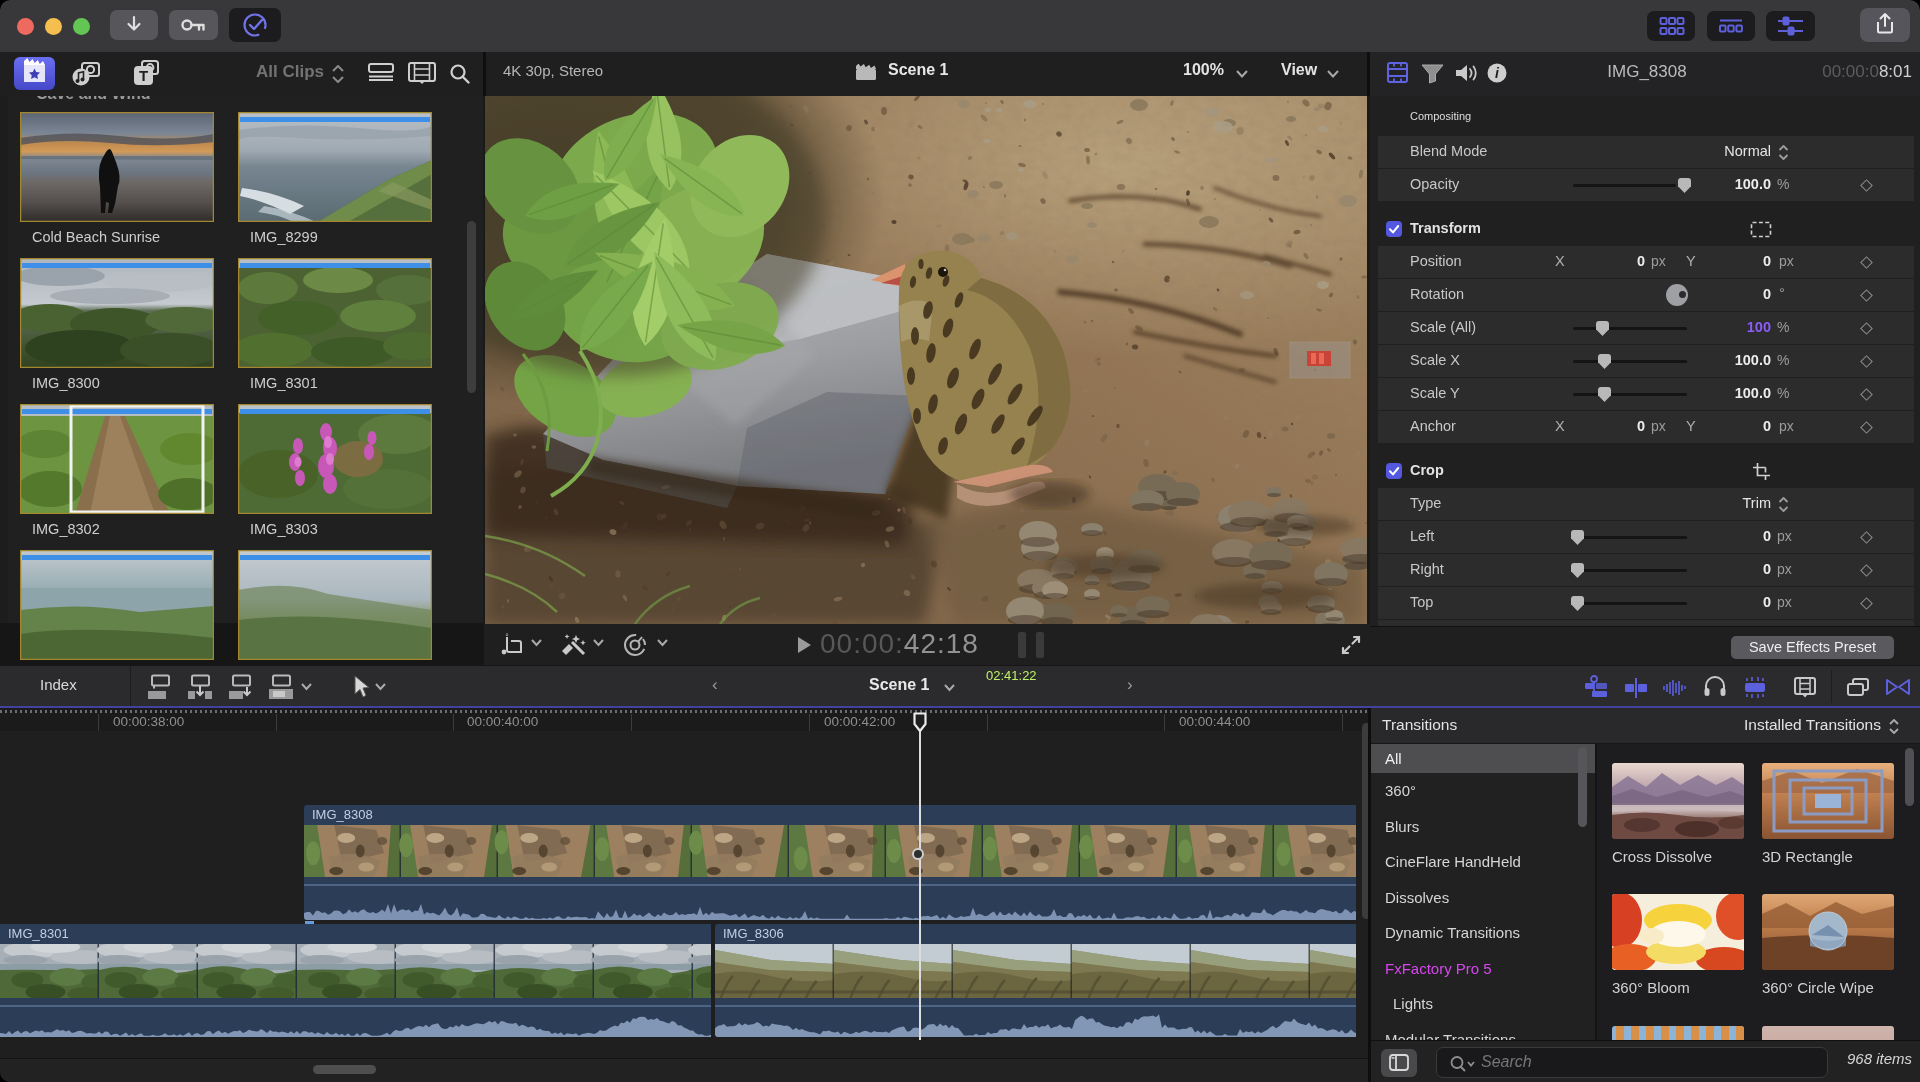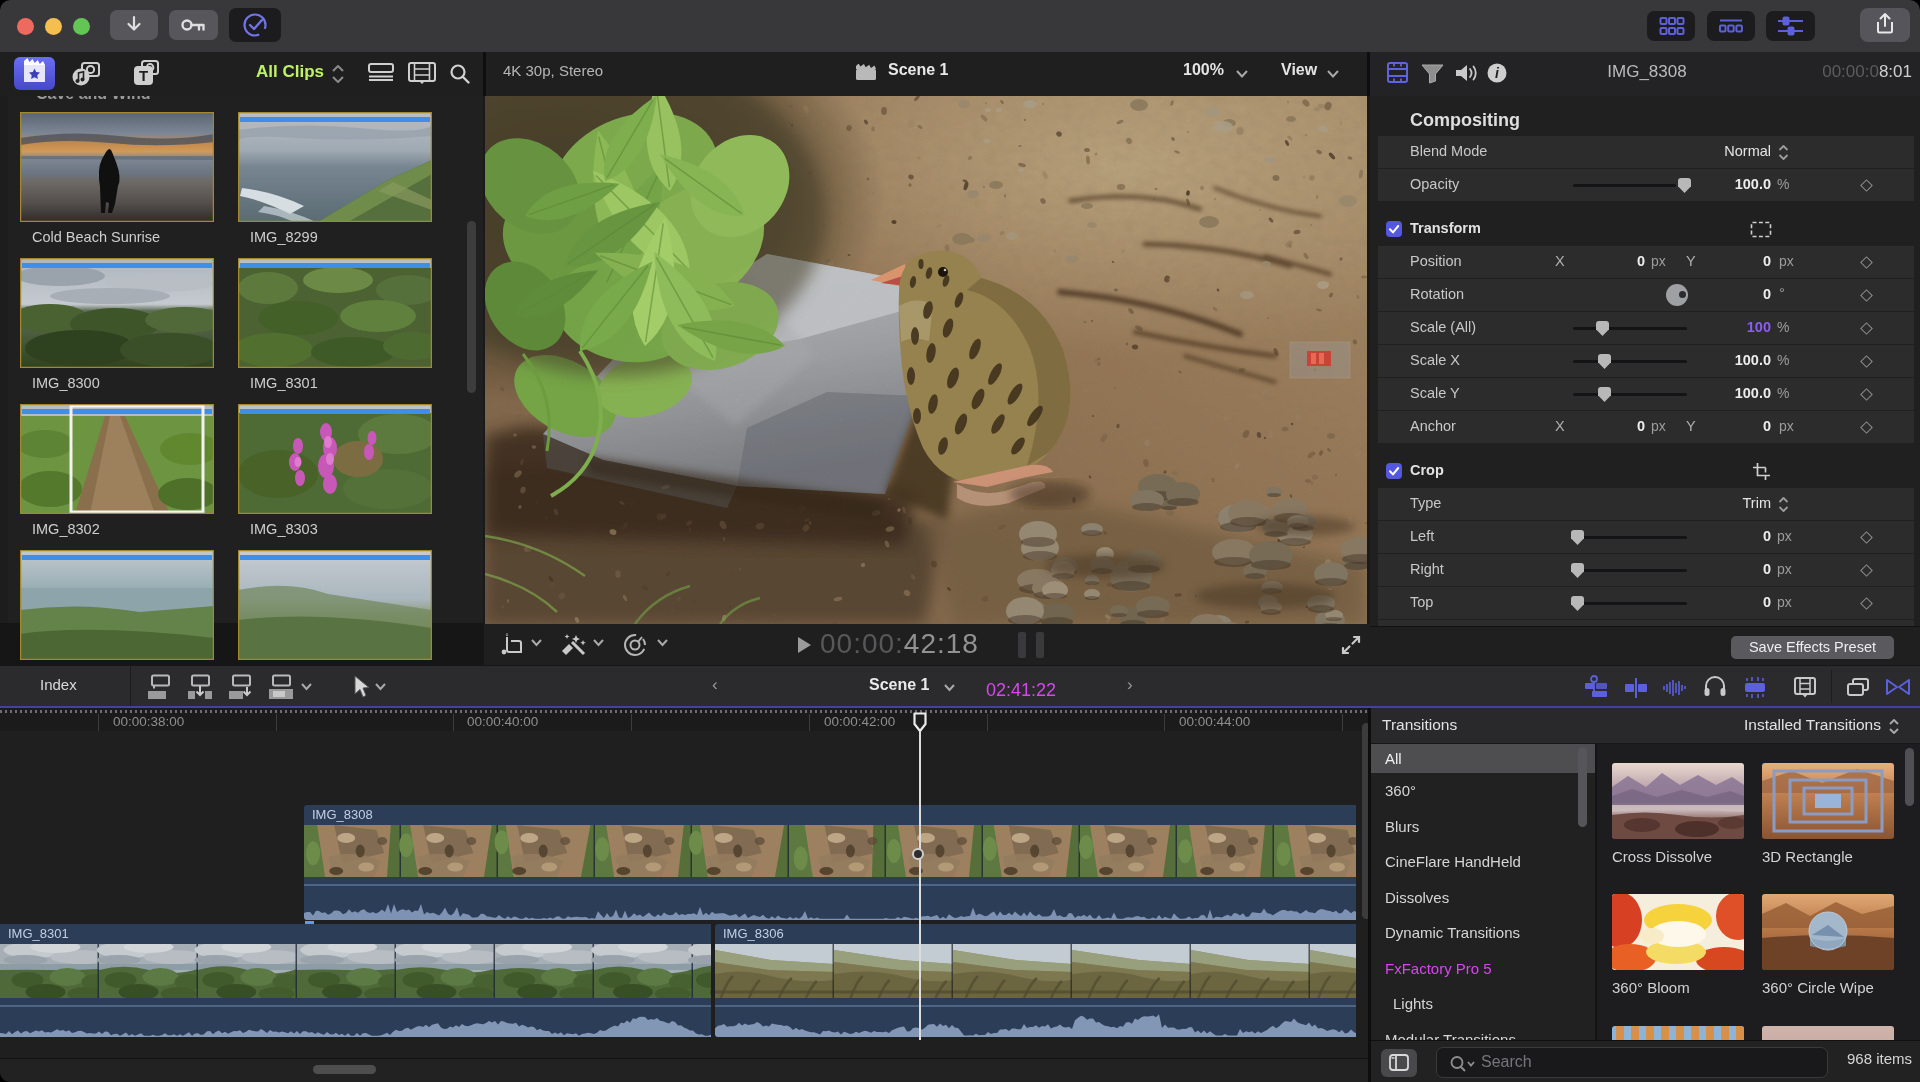--- a/index.html
+++ b/index.html
@@ -103,21 +103,21 @@
 <div class="abs" style="left:128px;top:57px;width:36px;height:33px;">
   <svg width="36" height="33">
         <g stroke="#cfcfcf" stroke-width="2" fill="none">
           <rect x="14" y="4" width="16" height="13" rx="2.5"></rect>
           <circle cx="22" cy="10.5" r="3.4"></circle>
         </g>
         <rect x="6" y="9" width="19" height="19" rx="4" fill="#cfcfcf"></rect>
         <text x="15.5" y="24" font-size="15" font-weight="bold" fill="#1e1e1e" text-anchor="middle">T</text>
       </svg>
 </div>
-<div class="abs" style="left:256px;top:62px;width:120px;height:24px;color:#bef264;font-size:17px;font-weight:bold;">All Clips</div>
+<div class="abs" style="left:256px;top:62px;width:120px;height:24px;color:#737373;font-size:17px;font-weight:bold;">All Clips</div>
 <svg class="abs" style="left:330px;top:63px;" width="16" height="22">
       <path d="M3 8 L8 3 L13 8 M3 14 L8 19 L13 14" stroke="#8a8a8a" stroke-width="2" fill="none" stroke-linejoin="round"></path>
     </svg>
 <svg class="abs" style="left:368px;top:63px;" width="26" height="20">
       <g stroke="#cfcfcf" fill="none">
         <rect x="1" y="1" width="24" height="8" rx="2" stroke-width="2"></rect>
         <path d="M1 13.5 h24 M1 17 h24" stroke-width="1.8"></path>
       </g>
     </svg>
 <svg class="abs" style="left:408px;top:62px;" width="28" height="22">
@@ -957,21 +957,21 @@
   <div class="abs" style="left:534px;top:8px;width:8px;height:26px;background:#3a3a3c;border-radius:2px;"></div>
   <div class="abs" style="left:552px;top:8px;width:8px;height:26px;background:#3a3a3c;border-radius:2px;"></div>
   <svg class="abs" style="left:856px;top:10px;" width="22" height="22">
         <g stroke="#c9c9c9" stroke-width="2.2" fill="none" stroke-linecap="round">
           <path d="M12.5 9.5 L19 3 M14 3 h5 v5"></path>
           <path d="M9.5 12.5 L3 19 M3 14 v5 h5"></path>
         </g>
       </svg>
 </div>
 <div class="abs" style="left:1370px;top:96px;width:550px;height:530px;background:#202021;overflow:hidden;" id="insp"></div>
-<div class="abs" style="left:1410px;top:110px;font-size:18px;font-weight:bold;color:#dedede;">Compositing</div>
+<div class="abs" style="left:1410px;top:110px;font-size:11px;font-weight:normal;color:#dedede;">Compositing</div>
     <div class="abs" style="left:1378px;top:136px;width:536px;height:32px;background:#2c2c2d;"></div>
     <div class="abs" style="left:1410px;top:143px;font-size:14.5px;color:#c8c8c8;">Blend Mode</div>
     <div class="abs" style="left:1650px;top:143px;width:121px;text-align:right;font-size:14.5px;color:#e5e5e5;">Normal</div>
     <svg class="abs" style="left:1777px;top:144px;" width="13" height="17">
       <path d="M2.5 6 L6.5 2 L10.5 6 M2.5 11 L6.5 15 L10.5 11" stroke="#9c9c9c" stroke-width="1.8" fill="none" stroke-linejoin="round"></path>
     </svg>
     <div class="abs" style="left:1378px;top:169px;width:536px;height:32px;background:#2c2c2d;"></div>
     <div class="abs" style="left:1410px;top:176px;font-size:14.5px;color:#c8c8c8;">Opacity</div>
     <div class="abs" style="left:1573px;top:184px;width:103px;height:3px;background:#141416;border-radius:2px;"></div>
     <div class="abs" style="left:1678px;top:178px;width:13px;height:15px;background:#b8b8b8;border-radius:3px;clip-path:polygon(0 0,100% 0,100% 55%,50% 100%,0 55%);"></div>
@@ -1106,21 +1106,21 @@
         <path d="M7 2 L7 20 L12 15.5 L15 23 L18 21.5 L15 14 L21 13.5 Z" fill="#d8d8d8" stroke="#555" stroke-width="1"></path>
       </svg>
 <svg class="abs" style="left:374px;top:16px;" width="13" height="10">
         <path d="M2 2 L6.5 7 L11 2" stroke="#a9a9a9" stroke-width="2" fill="none"></path>
       </svg>
 <div class="abs" style="left:712px;top:9px;font-size:17px;color:#9a9a9a;">‹</div>
 <div class="abs" style="left:869px;top:10px;font-size:16px;font-weight:bold;color:#e9e9e9;">Scene 1</div>
 <svg class="abs" style="left:943px;top:17px;" width="13" height="10">
         <path d="M2 2 L6.5 7 L11 2" stroke="#a9a9a9" stroke-width="2" fill="none"></path>
       </svg>
-<div class="abs" style="left:986px;top:14px;font-size:18px;color:#d946ef;">02:41:22</div>
+<div class="abs" style="left:986px;top:2px;font-size:13px;color:#bef264;">02:41:22</div>
 <div class="abs" style="left:1127px;top:9px;font-size:17px;color:#9a9a9a;">›</div>
 <svg class="abs" style="left:1583px;top:8px;" width="26" height="26">
         <g fill="#5c60dd">
           <rect x="2" y="9" width="9" height="6" rx="1"></rect>
           <rect x="13" y="9" width="11" height="6" rx="1" opacity=".8"></rect>
           <rect x="9" y="17" width="15" height="6" rx="1"></rect>
           <circle cx="11" cy="5" r="3" stroke="#5c60dd" fill="none" stroke-width="1.8"></circle>
           <path d="M11 8 v10" stroke="#5c60dd" stroke-width="1.8"></path>
         </g>
       </svg>
@@ -1655,21 +1655,21 @@
         </linearGradient>
       </defs>
       <rect width="132" height="76" fill="url(#tx6)"></rect>
     </svg>
 <div class="abs" style="left:15px;top:104px;font-size:15px;color:#d2d2d2;">Cross Dissolve</div>
 <div class="abs" style="left:165px;top:104px;font-size:15px;color:#d2d2d2;">3D Rectangle</div>
 <div class="abs" style="left:15px;top:235px;font-size:15px;color:#d2d2d2;">360° Bloom</div>
 <div class="abs" style="left:165px;top:235px;font-size:15px;color:#d2d2d2;">360° Circle Wipe</div>
 <div class="abs" style="left:308px;top:4px;width:9px;height:58px;border-radius:5px;background:#505054;"></div>
 </div>
-<div class="abs" style="left:1371px;top:1040px;width:549px;height:42px;background:#222223;border-top:1px solid #101010;">
+<div class="abs" style="left:1371px;top:1040px;width:549px;height:42px;background:#222223;border-top:1px solid #101010;font-style:italic;">
 <div class="abs" style="left:10px;top:8px;width:36px;height:28px;background:#49494c;border-radius:6px;"><svg width="36" height="28">
         <rect x="9" y="6" width="18" height="15" rx="3" stroke="#d8d8d8" stroke-width="1.8" fill="none"></rect>
         <path d="M15 6 v15" stroke="#d8d8d8" stroke-width="1.8"></path>
         <path d="M10.5 9 h3" stroke="#d8d8d8" stroke-width="1.5"></path>
       </svg></div>
 <div class="abs" style="left:65px;top:6px;width:392px;height:31px;background:#19191b;border:1px solid #3a3a3c;border-radius:7px;">
 <svg class="abs" style="left:11px;top:6px;" width="30" height="20">
         <circle cx="9" cy="8.5" r="5.5" stroke="#8e8e90" stroke-width="1.8" fill="none"></circle>
         <path d="M13 13 L17 17" stroke="#8e8e90" stroke-width="2"></path>
         <path d="M20 8 l3 3.5 3 -3.5" stroke="#8e8e90" stroke-width="1.8" fill="none"></path>

